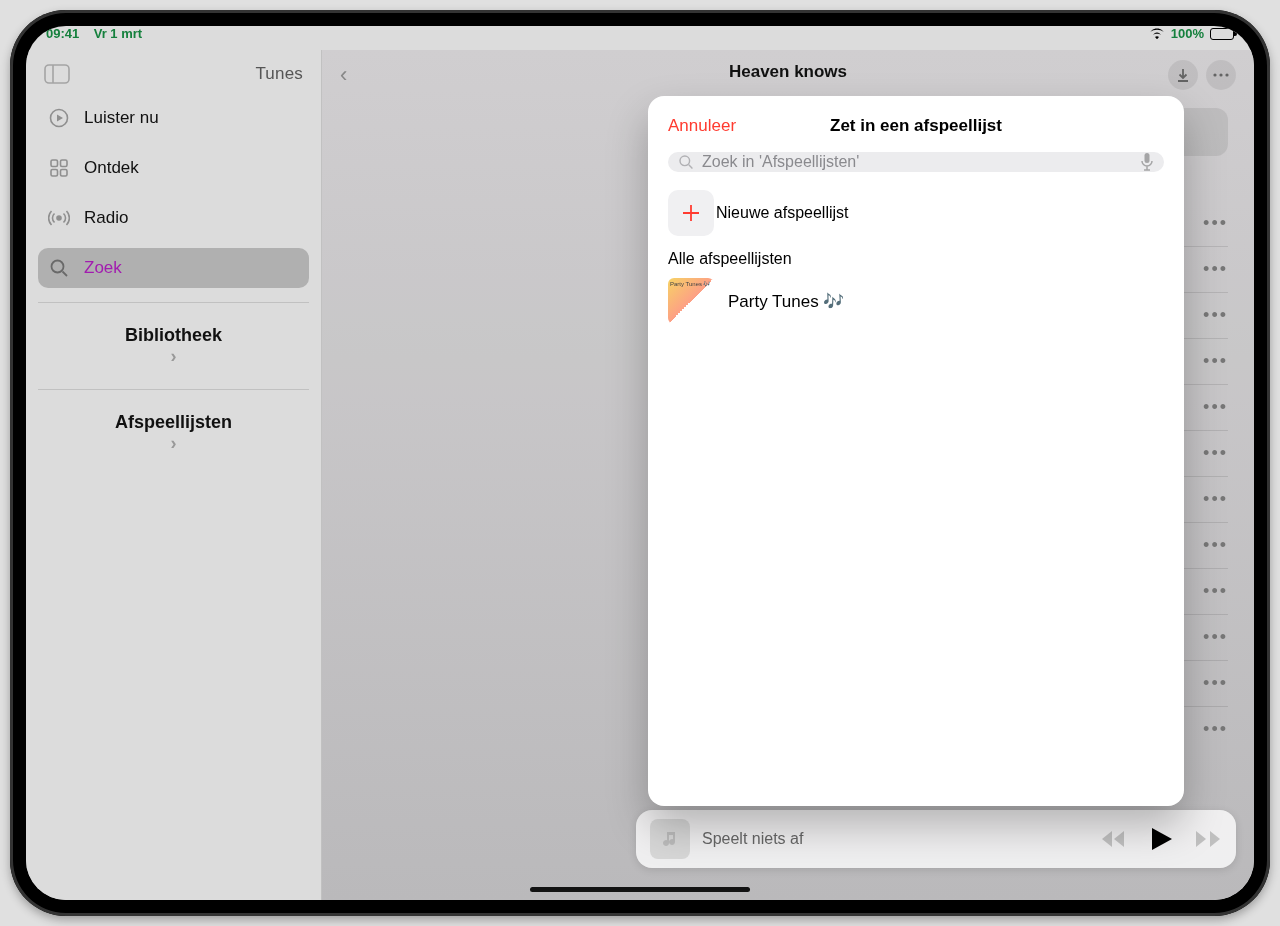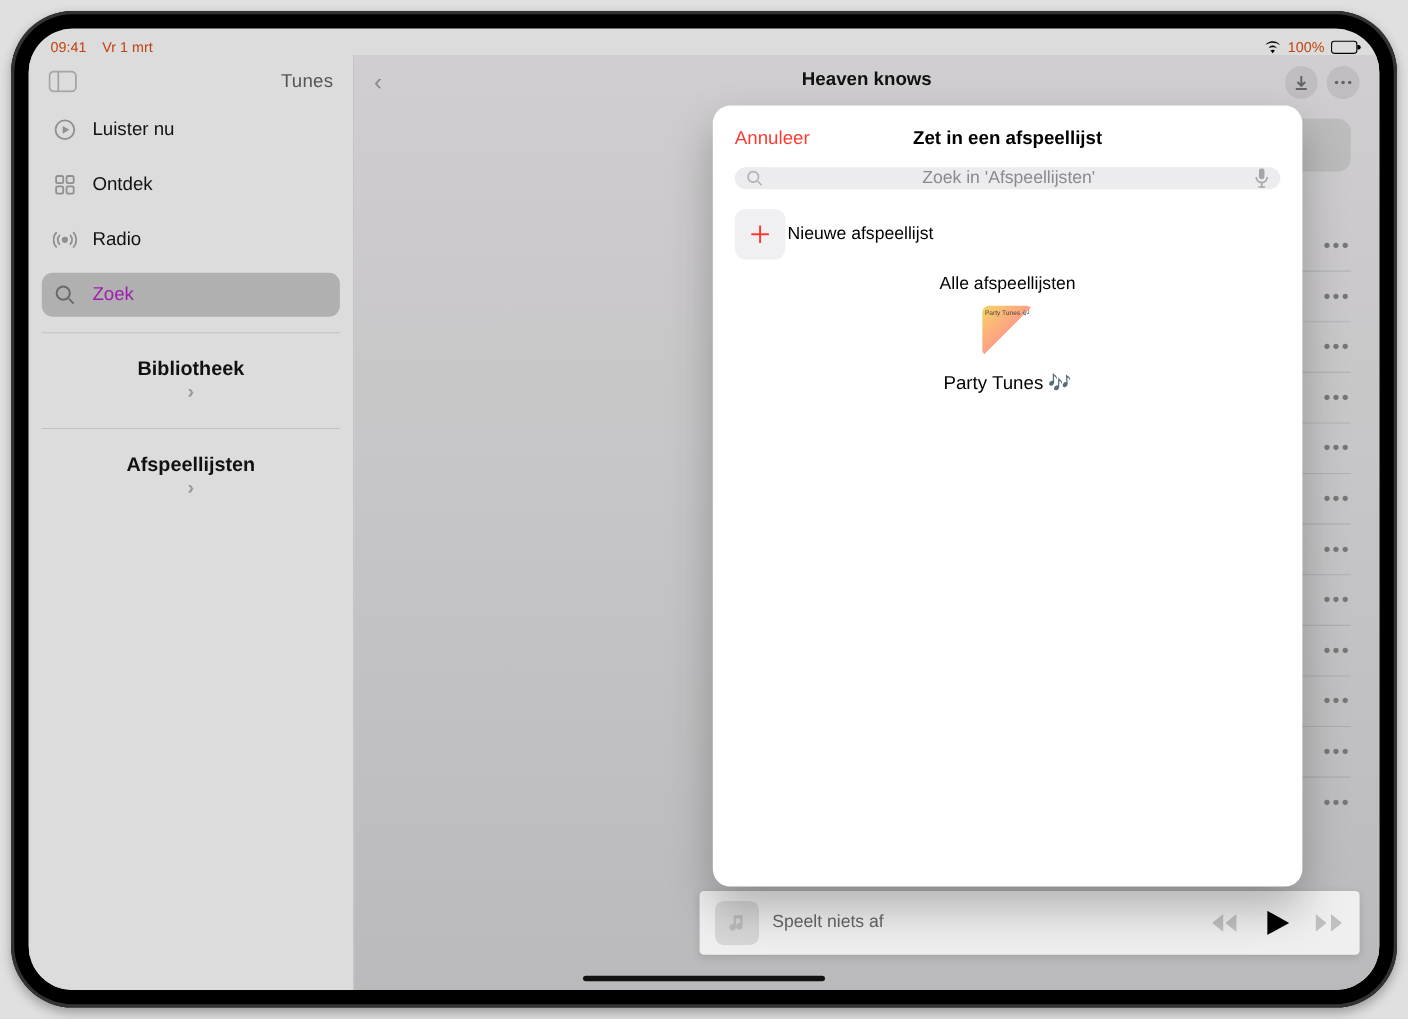--- a/index.html
+++ b/index.html
@@ -10,22 +10,22 @@
     position:absolute; left:10px; top:10px; width:1260px; height:906px;
     background:#000; border-radius:56px; padding:16px;
     box-shadow: inset 0 0 0 3px #333, 0 4px 10px rgba(0,0,0,.3);
   }
   .screen{
     width:100%; height:100%; background:#dcdcdc; border-radius:40px; overflow:hidden; position:relative;
   }
 
   
   .status-bar{
-    height:24px; padding:0 20px; display:flex; align-items:flex-end; justify-content:space-between;
-    font-size:13px; color:#c2410c; font-weight:400;
+    height:24px; padding:0 20px; display:flex; align-items:flex-start; justify-content:space-between;
+    font-size:13px; color:#15803d; font-weight:700;
   }
   .status-right{ display:flex; align-items:center; gap:6px;}
   .wifi{ width:16px; height:12px; }
   .battery-shell{ width:24px; height:12px; border:1px solid #000; border-radius:3px; padding:1px; position:relative;}
   .battery-shell::after{ content:""; position:absolute; right:-4px; top:3px; width:3px; height:4px; background:#000; border-radius:0 2px 2px 0;}
   .battery-fill{ width:100%; height:100%; background:#000; border-radius:1px;}
 
   
   .multitask{ position:absolute; top:28px; left:50%; transform:translateX(-50%); display:flex; gap:6px;}
   .multitask span{ width:5px; height:5px; border-radius:50%; background:#8e8e8e;}
@@ -65,50 +65,50 @@
 
   
   .tracks{ position:absolute; right:26px; top:150px; width:300px;}
   .track-row{ height:46px; display:flex; align-items:center; justify-content:flex-end; gap:22px; border-top:1px solid rgba(0,0,0,.10);}
   .track-row:first-child{ border-top:none;}
   .track-time{ font-size:16px; color:#555; width:42px; text-align:right;}
   .track-more{ color:#777; font-size:18px; letter-spacing:2px;}
 
   
   .nowplaying{
-    position:absolute; left:314px; right:18px; bottom:32px; height:58px; border-radius:4px;
+    position:absolute; left:314px; right:18px; bottom:32px; height:58px; border-radius:16px;
     background:rgba(245,245,245,.9); display:flex; align-items:center; padding:16px 14px; gap:12px;
     box-shadow:0 2px 8px rgba(0,0,0,.12);
   }
   .np-art{ width:40px; height:40px; border-radius:8px; background:#d7d7d7; display:flex; align-items:center; justify-content:center; color:#aaa;}
   .np-text{ flex:1; color:#666; font-size:16px;}
   .np-controls{ display:flex; gap:24px; align-items:center;}
   .np-controls .dim{ opacity:.3;}
 
   
   .home-ind{ position:absolute; left:50%; bottom:8px; transform:translateX(-50%); width:220px; height:5px; border-radius:3px; background:#000; opacity:.9;}
 
   
   .modal{
     position:absolute; left:326px; top:46px; width:536px; height:710px; background:#fff; border-radius:16px;
-    box-shadow:0 20px 40px rgba(0,0,0,.25); padding:16px 20px 16px 20px;text-align:center;
+    box-shadow:0 20px 40px rgba(0,0,0,.25); padding:16px 20px 16px 20px;
   }
   .modal-header{ display:flex; align-items:center; position:relative; height:28px; margin-bottom:12px;}
   .modal-cancel{ color:#ff3b30; font-size:17px; }
   .modal-title{ position:absolute; left:50%; transform:translateX(-50%); font-size:17px; font-weight:600;}
   .searchbar{
     background:#ececee; height:20px; border-radius:10px; display:flex; align-items:center; padding:0 10px; gap:8px; color:#8a8a8e; font-size:16px;
   }
   .searchbar svg{ opacity:.6;}
   .searchbar .flex{flex:1;}
   .modal-newrow{ display:flex; align-items:center; gap:2px; margin:18px 0 14px;}
   .sq-btn{ width:46px; height:46px; border-radius:10px; background:#f0f0f2; display:flex; align-items:center; justify-content:center;}
   .sq-btn svg{ stroke:#ff3b30;}
   .modal-section{ font-size:16px; font-weight:400; margin:6px 0 10px;}
-  .pl-row{ display:flex; align-items:center; gap:14px;flex-direction:column;}
+  .pl-row{ display:flex; align-items:center; gap:14px;}
   .pl-art{ width:46px; height:46px; border-radius:6px; background:linear-gradient(135deg,#f6d365,#fda085 50%, #fff 50%); font-size:6px; color:#444; padding:2px; overflow:hidden;}
   .pl-name{ font-size:17px;}
 
   
   .veil{ position:absolute; inset:0; background:rgba(0,0,0,.02);}
 
   svg{ display:block; }
 </style>
 </head>
 <body>

